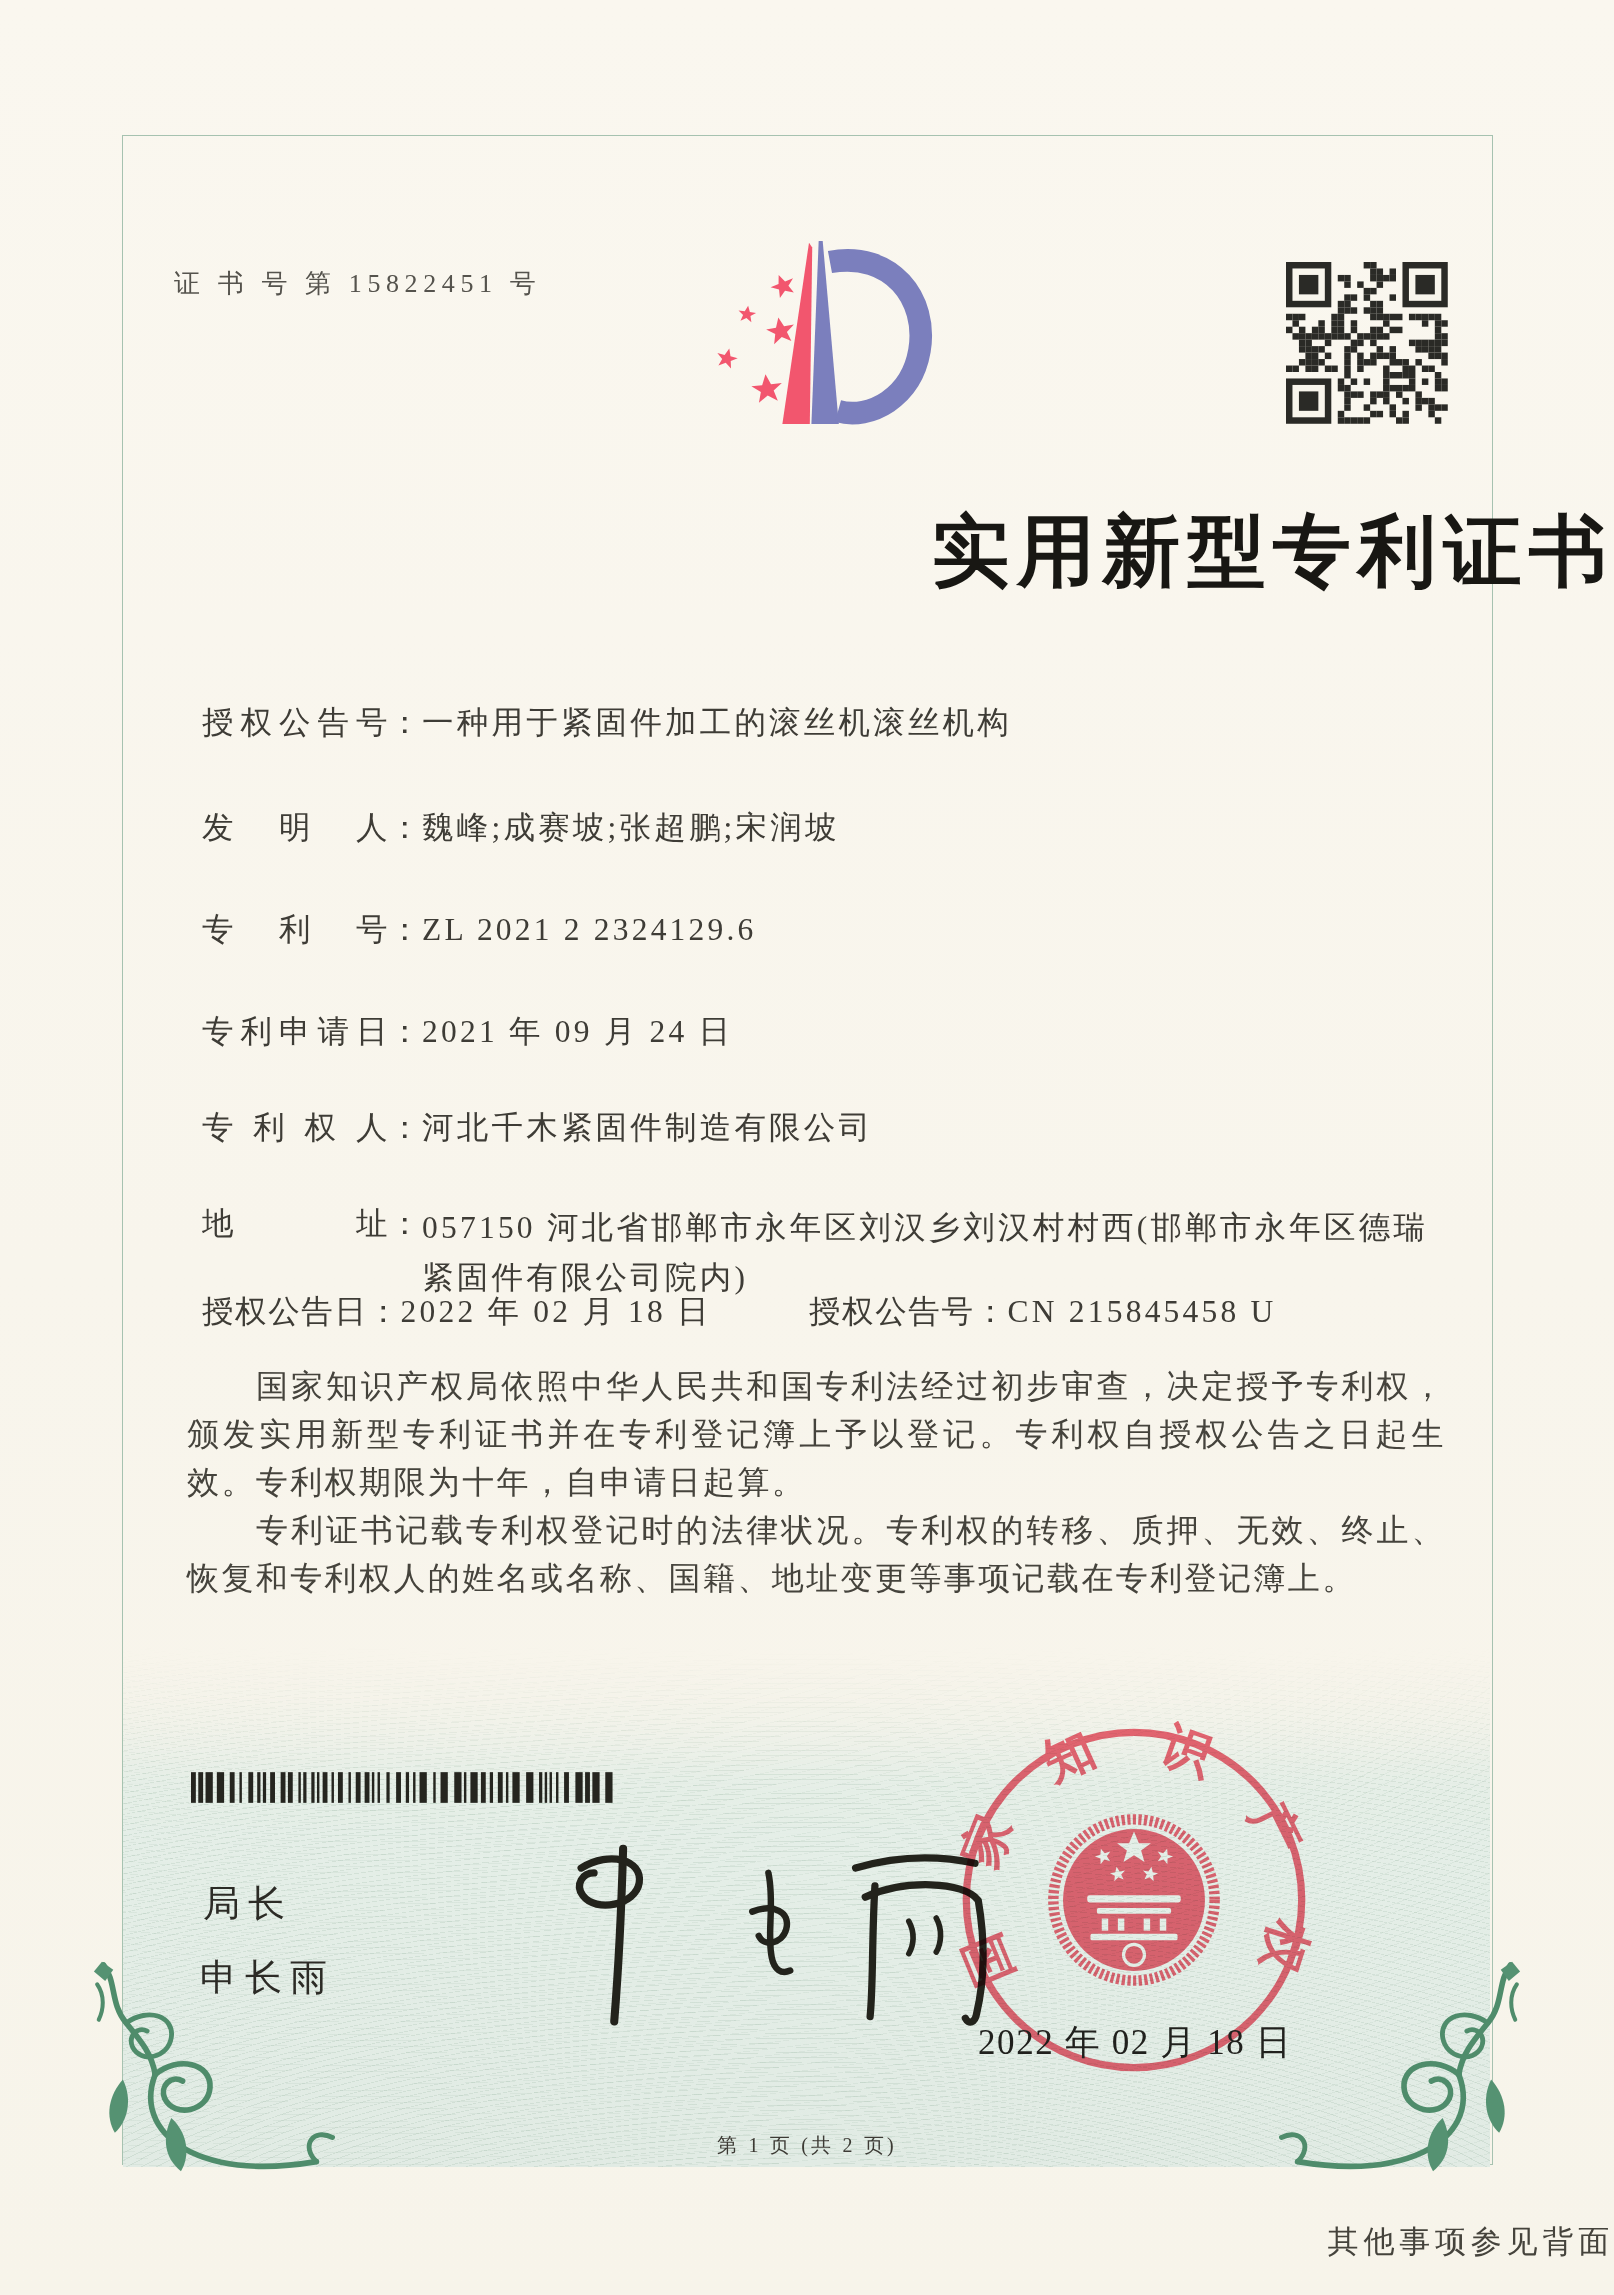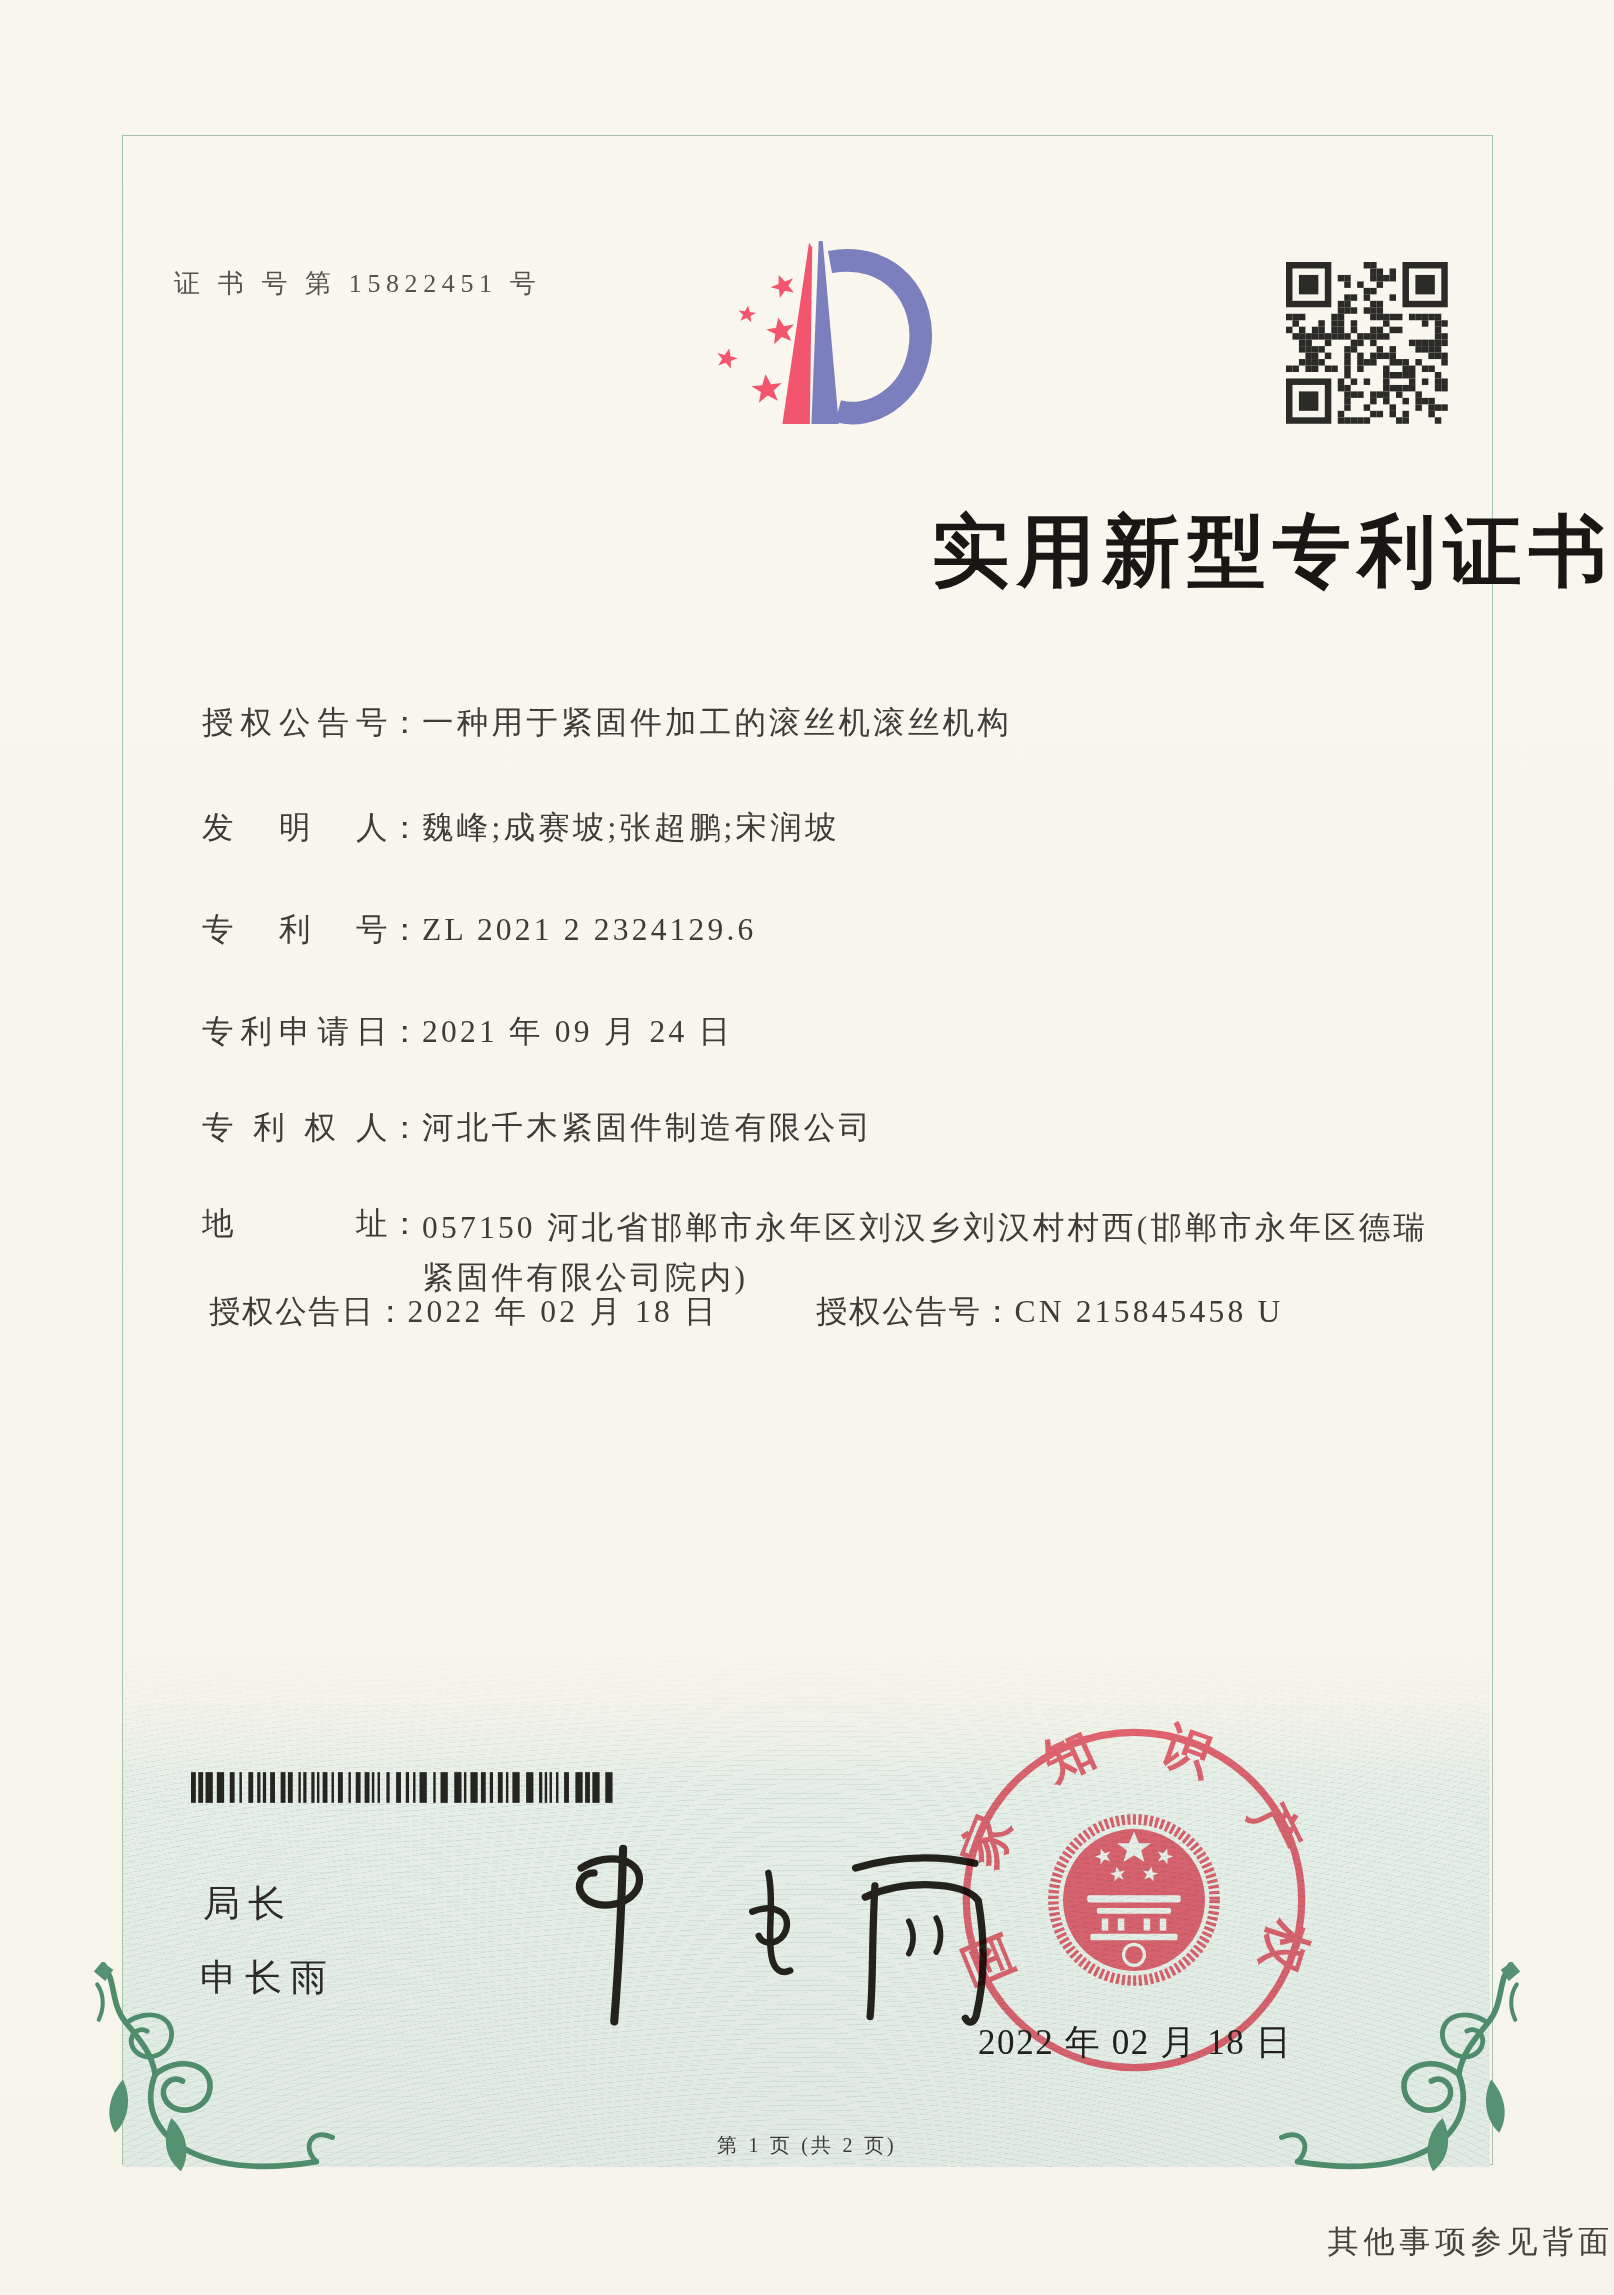--- a/index.html
+++ b/index.html
@@ -36,21 +36,21 @@
          color:#181713;letter-spacing:7.3px;}
 
   
   .row{position:absolute;left:202px;width:1259px;font-size:31.5px;color:#3e3c36;
        letter-spacing:1.6px;white-space:nowrap;}
   .row .lbl{display:inline-block;width:187px;text-align:justify;text-align-last:justify;
        vertical-align:top;}
   .row .val{letter-spacing:3.2px;}
   .row .wrapval{display:inline-block;width:1025px;white-space:normal;
        vertical-align:top;line-height:50px;letter-spacing:3.2px;}
-  .grantcell{position:absolute;top:0;white-space:nowrap;margin-left:7px;}
+  .grantcell{position:absolute;top:0;white-space:nowrap;}
 
   .paras{left:187px;top:1362px;width:1259px;font-size:32px;line-height:48px;
         color:#45433c;text-align:justify;letter-spacing:2.4px;}
   .paras p{margin:0;text-indent:69px;}
 
   
   .barcode{left:191px;top:1772px;}
   .juzhang{left:203px;top:1879px;font-size:37px;color:#2c2b26;letter-spacing:8px;}
   .juname{left:200px;top:1953px;font-size:37px;color:#2c2b26;letter-spacing:8px;}
   .sig{left:452px;top:1826px;}
@@ -356,20 +356,24 @@
     <span class="lbl">专利权人</span><span>：</span><span class="val">河北千木紧固件制造有限公司</span>
   </div>
   <div class="row" style="top:1203px">
     <span class="lbl">地址</span><span>：</span><span class="wrapval">057150 河北省邯郸市永年区刘汉乡刘汉村村西(邯郸市永年区德瑞紧固件有限公司院内)</span>
   </div>
   <div class="row" style="top:1291px;height:48px">
     <span class="grantcell" style="left:0"><span>授权公告日</span><span>：</span><span class="val">2022 年 02 月 18 日</span></span>
     <span class="grantcell" style="left:607px"><span>授权公告号</span><span>：</span><span class="val">CN 215845458 U</span></span>
   </div>
 
+  <div class="abs paras">
+    <p>国家知识产权局依照中华人民共和国专利法经过初步审查，决定授予专利权，颁发实用新型专利证书并在专利登记簿上予以登记。专利权自授权公告之日起生效。专利权期限为十年，自申请日起算。</p>
+    <p>专利证书记载专利权登记时的法律状况。专利权的转移、质押、无效、终止、恢复和专利权人的姓名或名称、国籍、地址变更等事项记载在专利登记簿上。</p>
+  </div>
 
   <svg class="abs barcode" id="barcode" width="428" height="31" viewBox="0 0 530 38">
       <rect x="0" y="0" width="6" height="38" fill="#25251f"></rect>
       <rect x="9" y="0" width="6" height="38" fill="#25251f"></rect>
       <rect x="18" y="0" width="9" height="38" fill="#25251f"></rect>
       <rect x="32" y="0" width="9" height="38" fill="#25251f"></rect>
       <rect x="48" y="0" width="6" height="38" fill="#25251f"></rect>
       <rect x="60" y="0" width="3" height="38" fill="#25251f"></rect>
       <rect x="71" y="0" width="6" height="38" fill="#25251f"></rect>
       <rect x="82" y="0" width="4" height="38" fill="#25251f"></rect>

